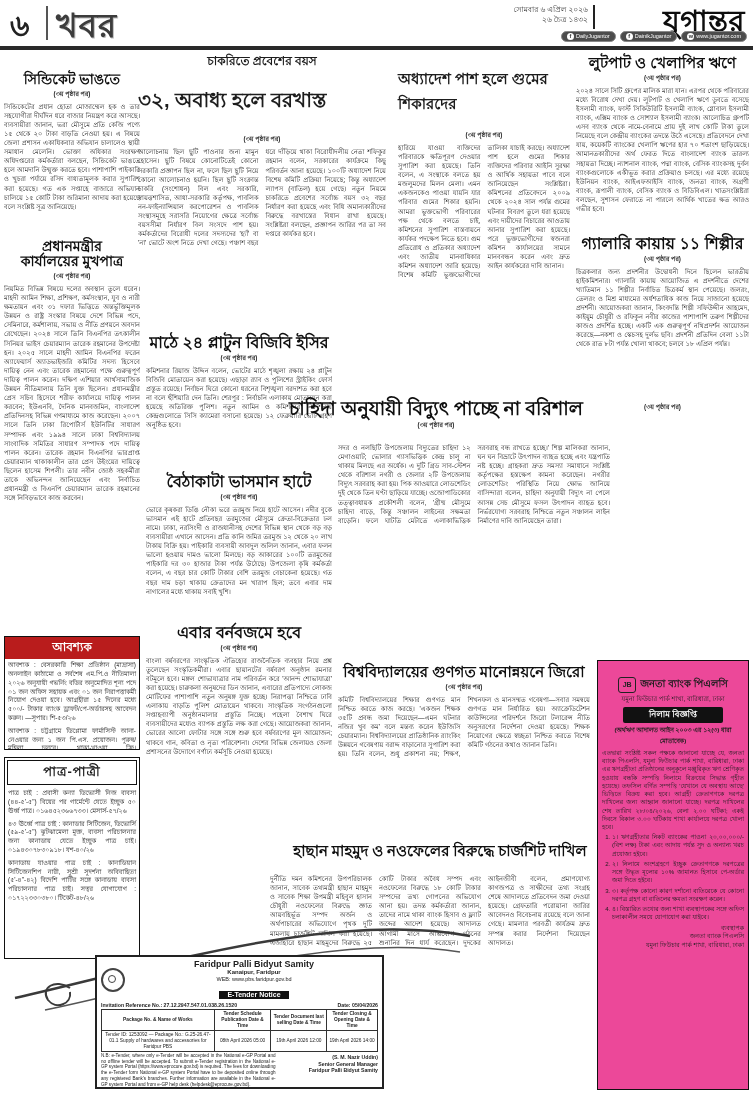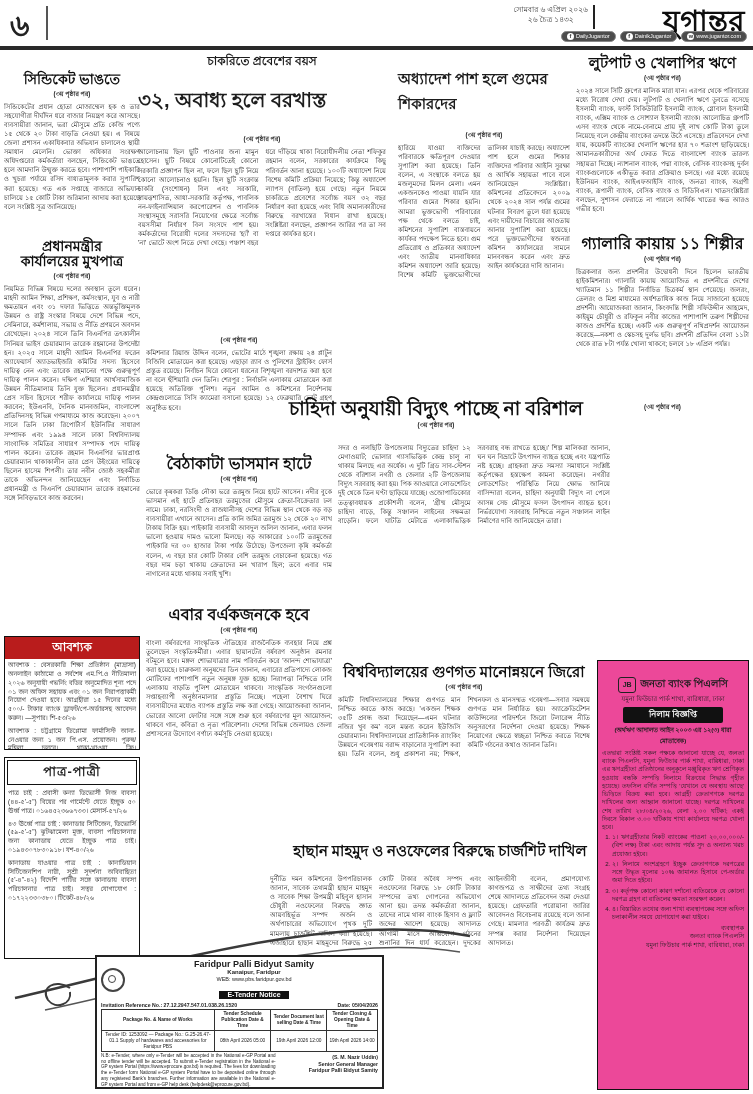--- a/index.html
+++ b/index.html
@@ -4,21 +4,21 @@
 <style>
   html,body{margin:0;padding:0;background:#e8e8e8;}
   .page{position:relative;width:753px;height:1094px;background:#ffffff;margin:0 auto;
         font-family:"Liberation Sans","DejaVu Sans",sans-serif;color:#1d1d1d;overflow:hidden;}
   
   .hdr{position:absolute;left:0;top:0;width:753px;height:46px;}
   .pgnum{position:absolute;left:10px;top:2px;font-size:30px;font-weight:bold;color:#222;}
   .hdr-vrule{position:absolute;left:46px;top:6px;width:2px;height:34px;background:#555;}
   .section-name{position:absolute;left:56px;top:0px;font-size:33px;font-weight:900;color:#3c3c3c;
                 text-shadow:1px 1px 0 #bdbdbd;letter-spacing:1px;}
-  .date-block{position:absolute;right:165px;top:5px;text-align:center;font-size:7.5px;line-height:1.35;color:#333;}
+  .date-block{position:absolute;right:165px;top:5px;text-align:right;font-size:7.5px;line-height:1.35;color:#333;}
   .hdr-vrule2{position:absolute;right:158px;top:5px;width:2px;height:24px;background:#222;}
   .masthead{position:absolute;right:8px;top:-2px;font-size:29px;font-weight:900;color:#0d0d0d;letter-spacing:.5px;}
   .badges{position:absolute;right:6px;top:31px;display:flex;gap:4px;}
   .badge{display:flex;align-items:center;gap:2px;background:#4c4c4c;color:#fff;border:1px solid #888;
          border-radius:7px;font-size:5.5px;padding:1px 5px;line-height:1;}
   .badge .bicon{display:inline-block;width:7px;height:7px;border-radius:50%;background:#fff;color:#333;
                 font-size:5.5px;font-weight:bold;text-align:center;line-height:7px;}
   .hrule{position:absolute;left:0;top:46px;width:753px;height:4px;background:#2a2a2a;}
   
   .art h2{margin:0 0 1px 0;text-align:center;font-weight:bold;color:#0e0e0e;line-height:1.12;}
@@ -82,20 +82,21 @@
   .swirl{position:absolute;left:0;top:918px;width:480px;height:100px;z-index:3;pointer-events:none;}
 </style>
 </head>
 <body>
 
 <div class="page">
 
   <div class="hdr">
     <div class="pgnum">৬</div>
     <div class="hdr-vrule"></div>
+    <div class="section-name">খবর</div>
     <div class="date-block">
       <div>সোমবার ৬ এপ্রিল ২০২৬</div>
       <div>২৬ চৈত্র ১৪৩২</div>
     </div>
     <div class="hdr-vrule2"></div>
     <div class="masthead">যুগান্তর</div>
     <div class="badges">
       <span class="badge">
         <span class="bicon">f</span>
         <span>DailyJugantor</span>
@@ -139,30 +140,31 @@
 
   <div class="colmidtop">
     <p class="kicker">চাকরিতে প্রবেশের বয়স</p>
     <h2 class="h20">৩২, অবাধ্য হলে বরখাস্ত</h2>
     <div class="cont">(৩য় পৃষ্ঠার পর)</div>
     <div class="body" style="height:212px;column-count:2;">আলোচনায় ছিল ছুটি পাওনার জন্য মামুন হোসেন। ছুটি বিষয়ে কোনোটিতেই কোনো সরকারি প্রজ্ঞাপন ছিল না, ফলে ছিল ছুটি নিয়ে কোনো আলোচনাও হয়নি। ছিল ছুটি সংক্রান্ত চাকরি (সংশোধন) বিল এবং সরকারি, স্বায়ত্তশাসিত, আধা-সরকারি কর্তৃপক্ষ, পাবলিক নন-ফাইন্যান্সিয়াল করপোরেশন ও পাবলিক সংস্থাসমূহে সরাসরি নিয়োগের ক্ষেত্রে সর্বোচ্চ বয়সসীমা নির্ধারণ বিল সংসদে পাশ হয়। কর্মকর্তাদের বিরোধী দলের সদস্যদের 'হ্যাঁ' বা 'না' ভোটে অংশ নিতে দেখা গেছে। পঞ্চাশ বছর ধরে দাঁড়িয়ে থাকা বিরোধীদলীয় নেতা শফিকুর রহমান বলেন, সরকারের কার্যক্রমে কিছু পরিবর্তন আনা হয়েছে। ১০০টি অধ্যাদেশ নিয়ে বিশেষ কমিটি প্রক্রিয়া নিয়েছে; কিন্তু অধ্যাদেশ ল্যাপস (বাতিল) হয়ে গেছে। নতুন নিয়মে চাকরিতে প্রবেশের সর্বোচ্চ বয়স ৩২ বছর নির্ধারণ করা হয়েছে এবং বিধি অমান্যকারীদের বিরুদ্ধে বরখাস্তের বিধান রাখা হয়েছে। সংশ্লিষ্টরা বলছেন, প্রজ্ঞাপন জারির পর তা সব দপ্তরে কার্যকর হবে।</div>
   </div>
 
   <div class="colmid flow">
     <div class="art">
+      <h2 class="h16">মাঠে ২৪ প্লাটুন বিজিবি ইসির</h2>
       <div class="cont">(৩য় পৃষ্ঠার পর)</div>
       <div class="body" style="height:100px;">কমিশনার রিয়াজ উদ্দিন বলেন, ভোটের মাঠে শৃঙ্খলা রক্ষায় ২৪ প্লাটুন বিজিবি মোতায়েন করা হয়েছে। এছাড়া র‌্যাব ও পুলিশের স্ট্রাইকিং ফোর্স প্রস্তুত রয়েছে। নির্বাচন ঘিরে কোনো ধরনের বিশৃঙ্খলা বরদাশত করা হবে না বলে হুঁশিয়ারি দেন তিনি। শেরপুর : নির্বাচনি এলাকায় মোতায়েন করা হয়েছে অতিরিক্ত পুলিশ। নতুন আমিন ও কমিশনের নির্দেশনায় কেন্দ্রগুলোতে সিসি ক্যামেরা বসানো হয়েছে। ১২ ফেব্রুয়ারি ভোট গ্রহণ অনুষ্ঠিত হবে।</div>
     </div>
     <div class="art">
       <h2 class="h16">বৈঠাকাটা ভাসমান হাটে</h2>
       <div class="cont">(৩য় পৃষ্ঠার পর)</div>
       <div class="body" style="height:112px;">ভোরে কৃষকরা ডিঙি নৌকা ভরে তরমুজ নিয়ে হাটে আসেন। নদীর বুকে ভাসমান এই হাটে প্রতিবছর তরমুজের মৌসুমে ক্রেতা-বিক্রেতার ঢল নামে। ঢাকা, নরসিংদী ও রাজধানীসহ দেশের বিভিন্ন স্থান থেকে বড় বড় ব্যবসায়ীরা এখানে আসেন। প্রতি কানি জমির তরমুজ ১২ থেকে ২০ লাখ টাকায় বিক্রি হয়। পাইকারি ব্যবসায়ী আবদুল জলিল জানান, এবার ফলন ভালো হওয়ায় দামও ভালো মিলছে। বড় আকারের ১০০টি তরমুজের পাইকারি দর ৩০ হাজার টাকা পর্যন্ত উঠেছে। উপজেলা কৃষি কর্মকর্তা বলেন, এ বছর চার কোটি টাকার বেশি তরমুজ বেচাকেনা হয়েছে। গত বছর দাম চড়া থাকায় ক্রেতাদের মন খারাপ ছিল; তবে এবার দাম নাগালের মধ্যে থাকায় সবাই খুশি।</div>
     </div>
     <div class="art">
-      <h2 class="h16">এবার বর্একজনকে হবে</h2>
+      <h2 class="h16">এবার বর্নবজমে হবে</h2>
       <div class="cont">(৩য় পৃষ্ঠার পর)</div>
       <div class="body" style="height:238px;">বাংলা বর্ষবরণের সাংস্কৃতিক ঐতিহ্যের রাজনৈতিক ব্যবহার নিয়ে প্রশ্ন তুলেছেন সংস্কৃতিকর্মীরা। এবার ছায়ানটের বর্ষবরণ অনুষ্ঠান রমনার বটমূলে হবে। মঙ্গল শোভাযাত্রার নাম পরিবর্তন করে 'আনন্দ শোভাযাত্রা' করা হয়েছে। চারুকলা অনুষদের ডিন জানান, এবারের প্রতিপাদ্যে লোকজ মোটিফের পাশাপাশি নতুন অনুষঙ্গ যুক্ত হচ্ছে। নিরাপত্তা নিশ্চিতে ঢাবি এলাকায় বাড়তি পুলিশ মোতায়েন থাকবে। সাংস্কৃতিক সংগঠনগুলো সপ্তাহব্যাপী অনুষ্ঠানমালার প্রস্তুতি নিচ্ছে। পহেলা বৈশাখ ঘিরে ব্যবসায়ীদের মধ্যেও ব্যাপক প্রস্তুতি লক্ষ করা গেছে। আয়োজকরা জানান, ভোরের আলো ফোটার সঙ্গে সঙ্গে শুরু হবে বর্ষবরণের মূল আয়োজন; থাকবে গান, কবিতা ও নৃত্য পরিবেশনা। দেশের বিভিন্ন জেলায়ও জেলা প্রশাসনের উদ্যোগে বর্ণাঢ্য কর্মসূচি নেওয়া হয়েছে।</div>
     </div>
   </div>
 
   <div class="colord">
     <h2 class="h15">অধ্যাদেশ পাশ হলে গুমের শিকারদের</h2>
     <div class="cont">(৩য় পৃষ্ঠার পর)</div>
     <div class="body" style="height:280px;column-count:2;">হারিয়ে যাওয়া ব্যক্তিদের পরিবারকে ক্ষতিপূরণ দেওয়ার সুপারিশ করা হয়েছে। তিনি বলেন, এ সংস্থাকে বলতে হয় মজলুমদের মিলন মেলা। এমন একজনকেও পাওয়া যায়নি যার পরিবার গুমের শিকার হয়নি। আমরা ভুক্তভোগী পরিবারের পক্ষ থেকে বলতে চাই, কমিশনের সুপারিশ বাস্তবায়নে কার্যকর পদক্ষেপ নিতে হবে। গুম প্রতিরোধ ও প্রতিকার অধ্যাদেশ এবং জাতীয় মানবাধিকার কমিশন অধ্যাদেশ জারি হয়েছে। বিশেষ কমিটি ভুক্তভোগীদের তালিকা যাচাই করছে। অধ্যাদেশ পাশ হলে গুমের শিকার ব্যক্তিদের পরিবার আইনি সুরক্ষা ও আর্থিক সহায়তা পাবে বলে জানিয়েছেন সংশ্লিষ্টরা। কমিশনের প্রতিবেদনে ২০০৯ থেকে ২০২৪ সাল পর্যন্ত গুমের ঘটনার বিবরণ তুলে ধরা হয়েছে এবং দায়ীদের বিচারের আওতায় আনার সুপারিশ করা হয়েছে। পরে ভুক্তভোগীদের স্বজনরা কমিশন কার্যালয়ের সামনে মানববন্ধন করেন এবং দ্রুত আইন কার্যকরের দাবি জানান।</div>
   </div>

